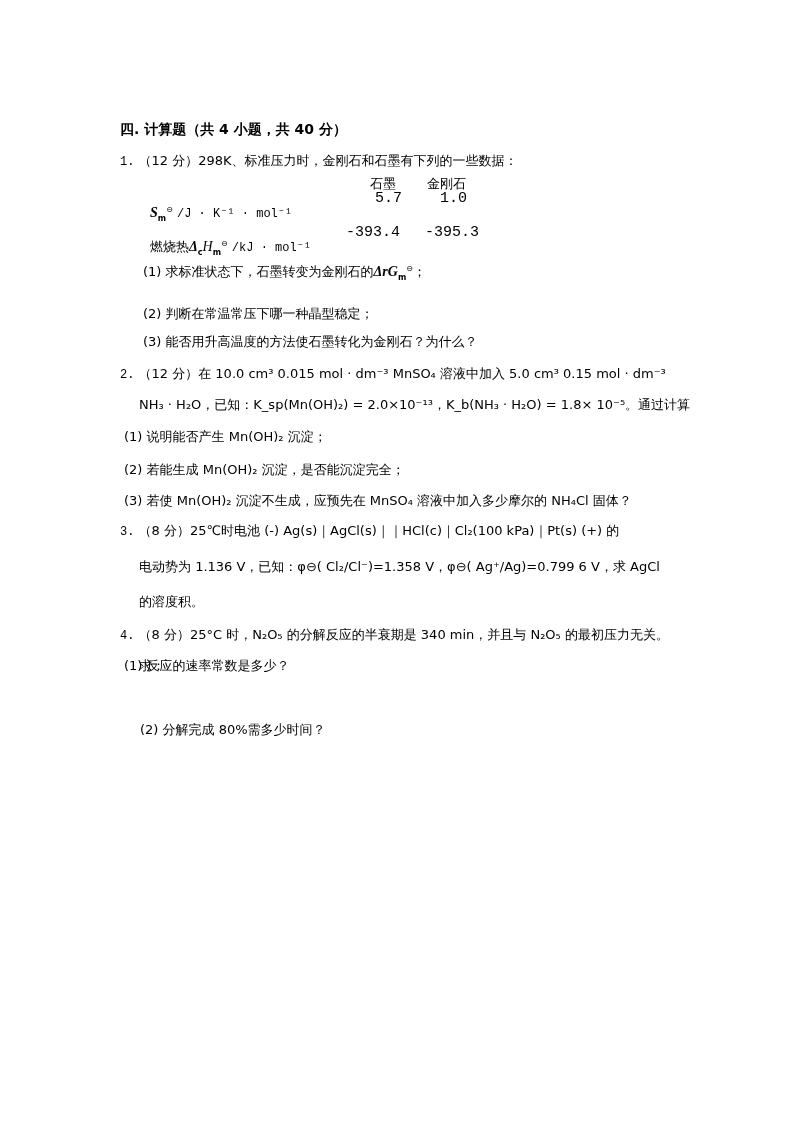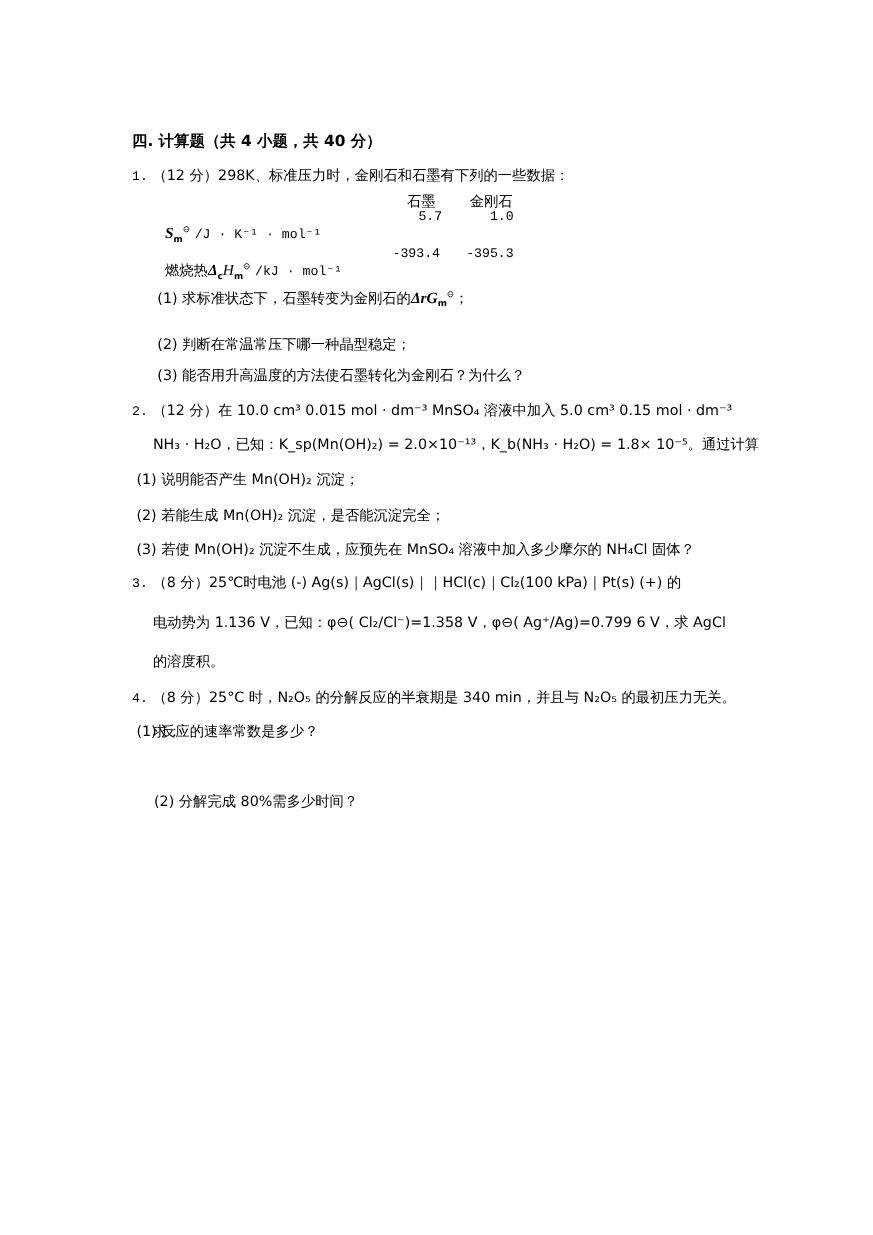--- a/index.html
+++ b/index.html
@@ -3,21 +3,21 @@
 <meta charset="utf-8">
 <style>
   html, body { margin: 0; padding: 0; background: #ffffff; }
   body { width: 794px; height: 1123px; position: relative; overflow: hidden;
          font-family: "DejaVu Sans", "Liberation Sans", sans-serif; color: #000; }
   .line { position: absolute; white-space: nowrap; font-size: 13px; line-height: 16px; margin-top: 16px; }
   .mono { font-family: "Liberation Mono", "DejaVu Sans Mono", monospace; font-size: 12px; }
   .bold { font-weight: bold; }
   .sym { font-family: "Liberation Serif", "DejaVu Serif", serif; font-weight: bold; font-style: italic; font-size: 14px; }
   sub, sup { font-size: 8px; line-height: 0; }
-  .col { position: absolute; text-align: right; font-family: "Liberation Mono", "DejaVu Sans Mono", monospace; font-size: 12px; }
+  .col { position: absolute; text-align: right; font-family: "Liberation Mono", "DejaVu Sans Mono", monospace; font-size: 15px; }
 </style>
 </head>
 <body>
 
 <div>
 
   <div class="line bold" style="left:120px; top:105px; font-size:14px;">四. 计算题（共 4 小题，共 40 分）</div>
 
   <div class="line" style="left:120px; top:137px;">
     <span class="mono">1.</span>
@@ -32,21 +32,21 @@
     <span class="mono">/J · K⁻¹ · mol⁻¹</span>
   </div>
   <div class="col" style="left:350px; width:52px; top:190px;">5.7</div>
   <div class="col" style="left:415px; width:52px; top:190px;">1.0</div>
 
   <div class="line" style="left:150px; top:223px;">
     <span>燃烧热</span><span class="sym">Δ</span><sub class="bold">c</sub><span class="sym" style="font-weight:normal;">H</span><sub class="bold">m</sub><sup>⊖</sup>
     <span class="mono">/kJ · mol⁻¹</span>
   </div>
   <div class="col" style="left:342px; width:58px; top:224px;">-393.4</div>
-  <div class="col" style="left:409px; width:58px; top:224px;">-395.3</div>
+  <div class="col" style="left:421px; width:58px; top:224px;">-395.3</div>
 
   <div class="line" style="left:143px; top:248px;">
     <span>(1) 求标准状态下，石墨转变为金刚石的</span><span class="sym">ΔrG</span><sub class="bold">m</sub><sup>⊖</sup><span>；</span>
   </div>
   <div class="line" style="left:143px; top:290px;">(2) 判断在常温常压下哪一种晶型稳定；</div>
   <div class="line" style="left:143px; top:318px;">(3) 能否用升高温度的方法使石墨转化为金刚石？为什么？</div>
 
   <div class="line" style="left:120px; top:350px;">
     <span class="mono">2.</span>
     <span>（12 分）在 10.0  cm³  0.015  mol · dm⁻³  MnSO₄ 溶液中加入 5.0  cm³  0.15  mol · dm⁻³</span>

